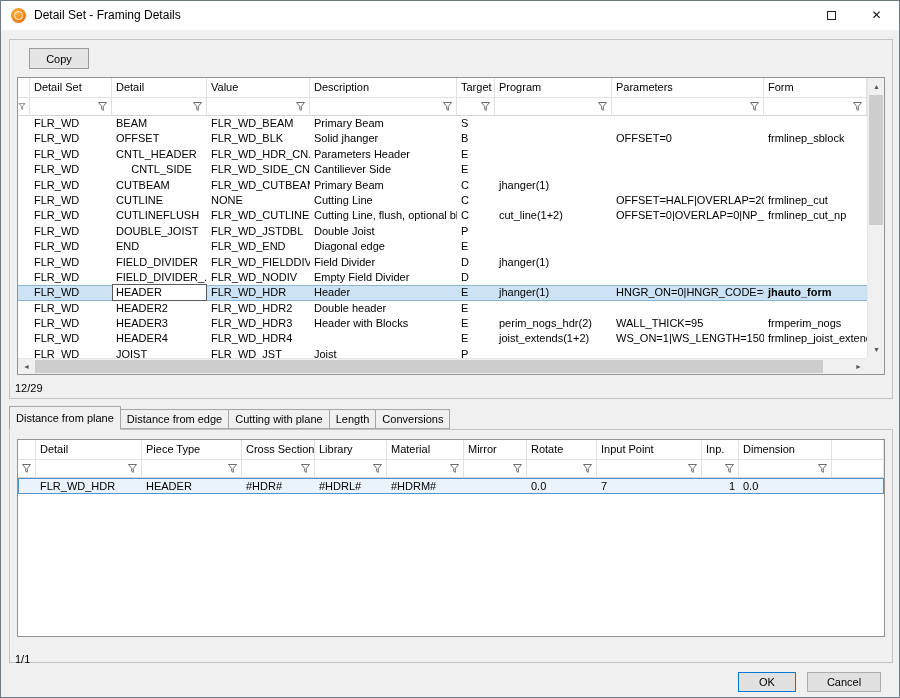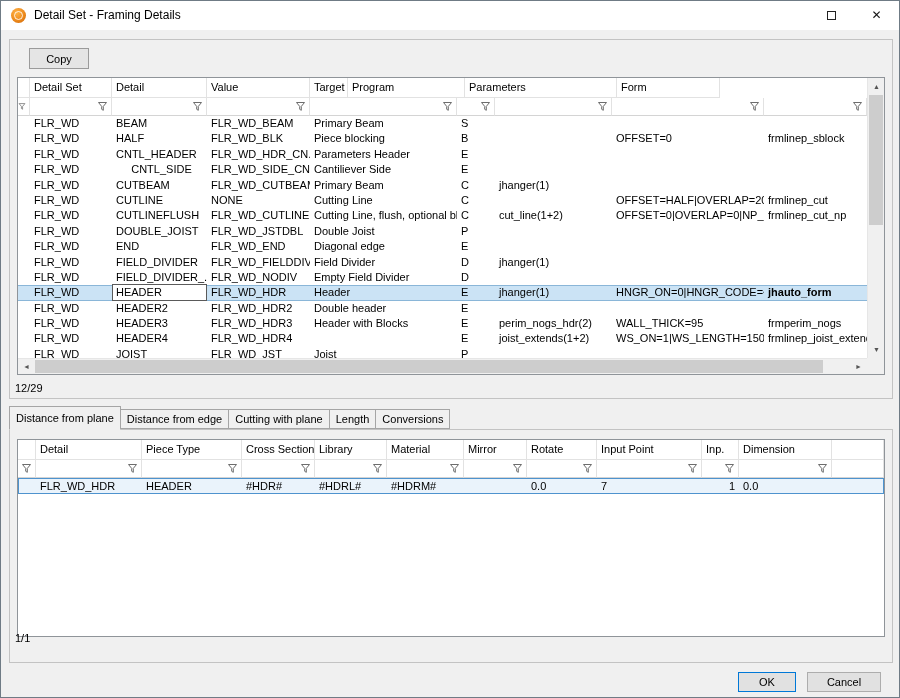--- a/index.html
+++ b/index.html
@@ -67,21 +67,21 @@
   .vscroll .sb-up { top:0; }
   .vscroll .sb-down { bottom:0; }
   .hscroll .sb-btn { top:0; width:17px; height:16px; line-height:15px; }
   .hscroll .sb-left { left:0; }
   .hscroll .sb-right { right:0; }
   .vthumb { position:absolute; left:1px; right:1px; top:17px; height:130px; background:#cdcdcd; }
   .hthumb { position:absolute; top:1px; bottom:1px; left:17px; width:788px; background:#cdcdcd; }
 
   .status { position:absolute; left:5px; font-size:11px; color:#000; }
   #status1 { top:342px; }
-  #status2 { top:202px; }
+  #status2 { top:223px; }
 
   
   .tabstrip { position:absolute; left:8px; top:404px; height:24px; display:flex; align-items:flex-end; z-index:5; }
   .tab { height:20px; line-height:19px; padding:0 6px; background:#f0f0f0; border:1px solid #a5a5a5;
          white-space:nowrap; margin-right:-1px; }
   .tab.active { position:relative; z-index:6; height:24px; line-height:22px; margin-bottom:-1px;
                 border-bottom:1px solid #f0f0f0; }
 
   
   .foot-btn { position:absolute; top:671px; height:20px; background:#e1e1e1; border:1px solid #adadad;
@@ -108,20 +108,21 @@
   <button class="copy-btn">Copy</button>
 
   <div class="panel upper-panel">
     <div class="grid" id="grid1">
         <div class="grid-content" style="right: 17px; bottom: 16px;">
           <div class="grid-header">
             <div class="hcell" style="width: 12px;"></div>
             <div class="hcell" style="width: 82px;">Detail Set</div>
             <div class="hcell" style="width: 95px;">Detail</div>
             <div class="hcell" style="width: 103px;">Value</div>
+            <div class="hcell" style="width: 147px;">Description</div>
             <div class="hcell" style="width: 38px;">Target</div>
             <div class="hcell" style="width: 117px;">Program</div>
             <div class="hcell" style="width: 152px;">Parameters</div>
             <div class="hcell" style="width: 103px;">Form</div>
           </div>
           <div class="grid-filter">
             <div class="fcell" style="width: 12px;">
               <svg width="11" height="11" viewBox="0 0 11 11">
                 <path d="M1.5 1.5 h8 l-3.2 3.9 v3.9 l-1.6 -1 v-2.9 z" fill="none" stroke="#6d6d6d" stroke-width="1"></path>
               </svg>
@@ -175,23 +176,23 @@
               <div class="dcell" style="width: 103px;">FLR_WD_BEAM</div>
               <div class="dcell" style="width: 147px;">Primary Beam</div>
               <div class="dcell" style="width: 38px;">S</div>
               <div class="dcell" style="width: 117px;"></div>
               <div class="dcell" style="width: 152px;"></div>
               <div class="dcell" style="width: 103px;"></div>
             </div>
             <div class="grid-row">
               <div class="dcell" style="width: 12px;"></div>
               <div class="dcell" style="width: 82px;">FLR_WD</div>
-              <div class="dcell" style="width: 95px;">HALF</div>
+              <div class="dcell" style="width: 95px;">OFFSET</div>
               <div class="dcell" style="width: 103px;">FLR_WD_BLK</div>
-              <div class="dcell" style="width: 147px;">Piece blocking</div>
+              <div class="dcell" style="width: 147px;">Solid jhanger</div>
               <div class="dcell" style="width: 38px;">B</div>
               <div class="dcell" style="width: 117px;"></div>
               <div class="dcell" style="width: 152px;">OFFSET=0</div>
               <div class="dcell" style="width: 103px;">frmlinep_sblock</div>
             </div>
             <div class="grid-row">
               <div class="dcell" style="width: 12px;"></div>
               <div class="dcell" style="width: 82px;">FLR_WD</div>
               <div class="dcell" style="width: 95px;">CNTL_HEADER</div>
               <div class="dcell" style="width: 103px;">FLR_WD_HDR_CN...</div>

